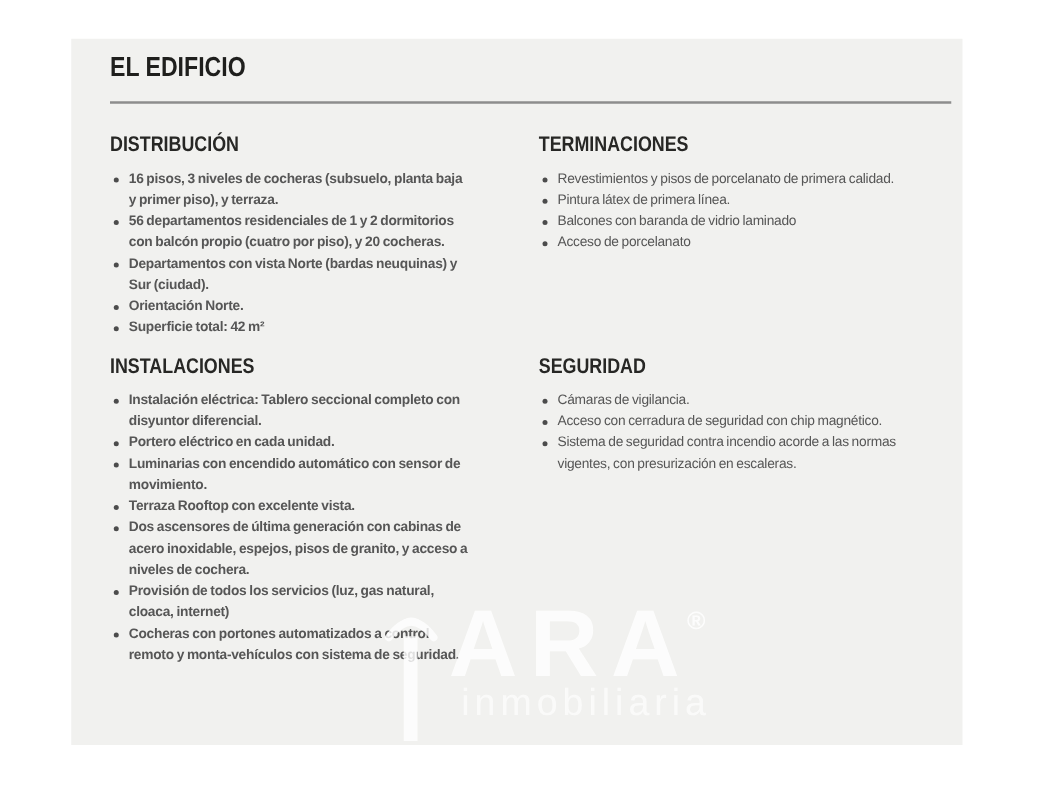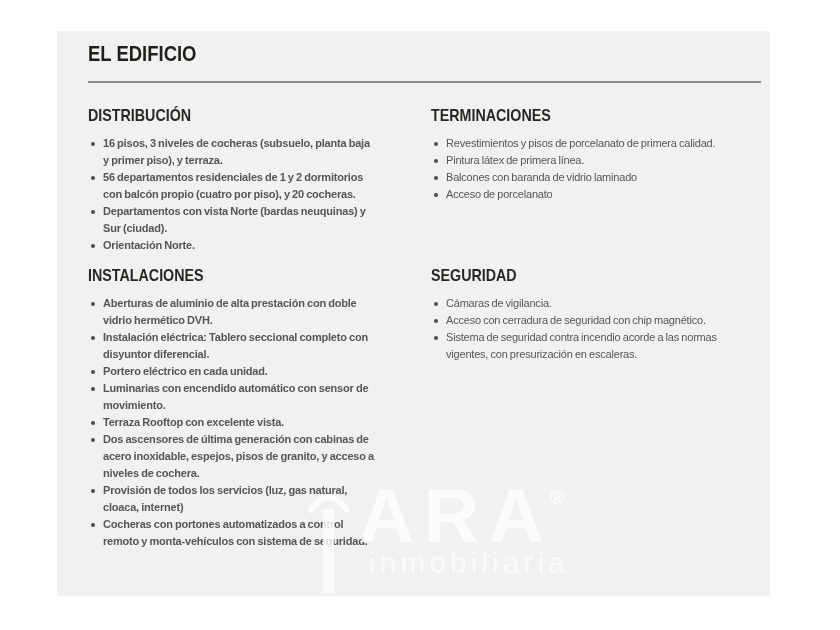--- a/index.html
+++ b/index.html
@@ -127,37 +127,37 @@
 
   <div class="grid">
 
     <section class="section--left">
       <h2 class="section-heading">DISTRIBUCIÓN</h2>
       <ul class="bullets">
           <li>16 pisos, 3 niveles de cocheras (subsuelo, planta baja y primer piso), y terraza.</li>
           <li>56 departamentos residenciales de 1 y 2 dormitorios con balcón propio (cuatro por piso), y 20 cocheras.</li>
           <li>Departamentos con vista Norte (bardas neuquinas) y Sur (ciudad).</li>
           <li>Orientación Norte.</li>
+          <li>Superficie total: 42 m²</li>
         </ul>
     </section>
 
     <section class="section--right">
       <h2 class="section-heading">TERMINACIONES</h2>
       <ul class="bullets">
           <li>Revestimientos y pisos de porcelanato de primera calidad.</li>
           <li>Pintura látex de primera línea.</li>
           <li>Balcones con baranda de vidrio laminado</li>
           <li>Acceso de porcelanato</li>
         </ul>
     </section>
 
     <section class="section--left">
       <h2 class="section-heading">INSTALACIONES</h2>
       <ul class="bullets">
-          <li>Aberturas de aluminio de alta prestación con doble vidrio hermético DVH.</li>
           <li>Instalación eléctrica: Tablero seccional completo con disyuntor diferencial.</li>
           <li>Portero eléctrico en cada unidad.</li>
           <li>Luminarias con encendido automático con sensor de movimiento.</li>
           <li>Terraza Rooftop con excelente vista.</li>
           <li>Dos ascensores de última generación con cabinas de acero inoxidable, espejos, pisos de granito, y acceso a niveles de cochera.</li>
           <li>Provisión de todos los servicios (luz, gas natural, cloaca, internet)</li>
           <li>Cocheras con portones automatizados a control remoto y monta-vehículos con sistema de seguridad.</li>
         </ul>
     </section>
 

